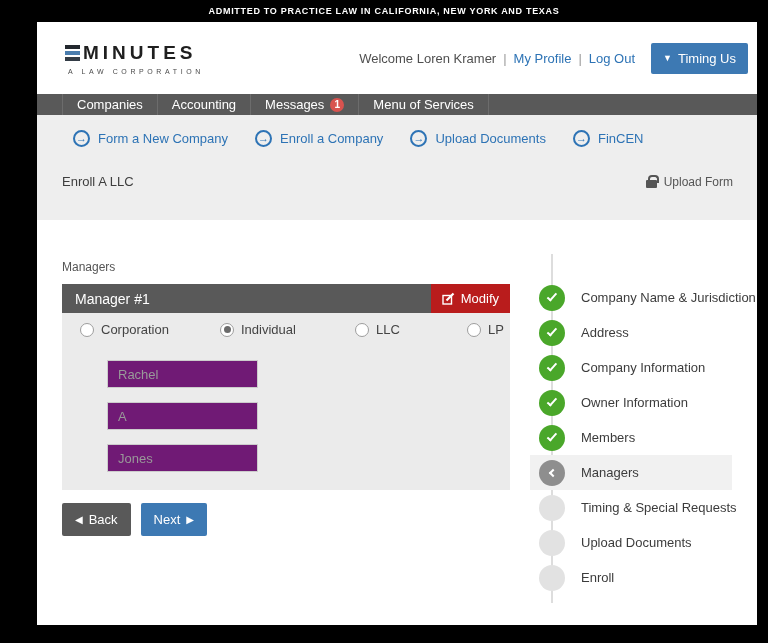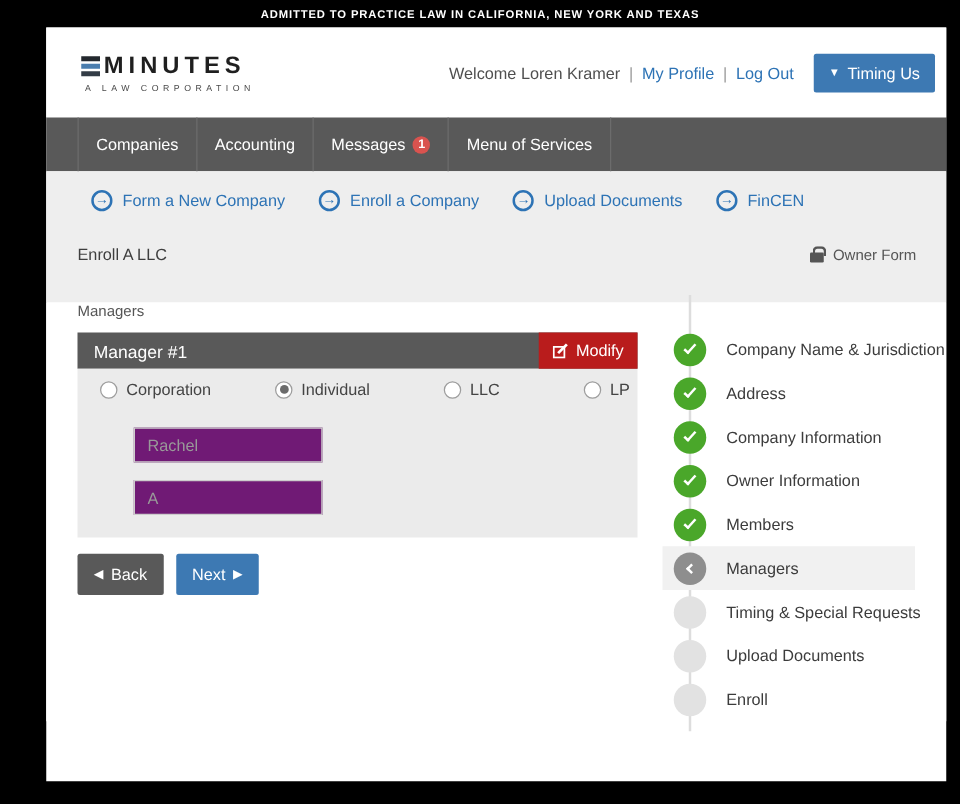--- a/index.html
+++ b/index.html
@@ -29,21 +29,21 @@
   .hdr-right { display:flex; align-items:center; }
   .welcome { font-size:13px; color:#4f4f4f; }
   .sep { color:#9a9a9a; font-size:13px; margin:0 7px; }
   .hlink { font-size:13px; color:#2d73b5; cursor:pointer; text-decoration:none; }
   .contact-btn { margin-left:16px; background:#3d79b3; color:#fff; border:none; font-size:13px;
                  padding:8px 12px; border-radius:2px; cursor:pointer; display:flex; align-items:center; gap:6px;
                  font-family:inherit; }
   .contact-btn .caret { font-size:9px; }
 
   
-  .nav { background:#595959; height:43px; display:flex; padding-left:25px; }
+  .nav { background:#595959; height:21px; display:flex; padding-left:25px; }
   .nav-tab { display:flex; align-items:center; gap:6px; padding:0 14px; color:#fff; font-size:13px;
              border-left:1px solid #6c6c6c; cursor:pointer; }
   .nav-tab:last-child { border-right:1px solid #6c6c6c; }
   .badge { background:#d9534f; color:#fff; font-size:10px; width:14px; height:14px; line-height:14px;
            border-radius:50%; text-align:center; font-weight:bold; }
 
   
   .grayband { background:#eee; height:105px; }
   .quick { display:flex; gap:27px; padding:15px 0 0 36px; }
   .qlink { display:flex; align-items:center; gap:8px; cursor:pointer; }
@@ -53,21 +53,21 @@
   .qlink-label { font-size:13px; color:#2d73b5; }
   .title-row { display:flex; align-items:center; justify-content:space-between;
                margin-top:27px; padding:0 24px 0 25px; }
   .page-title { font-size:13px; color:#3e3e3e; }
   .secure { display:flex; align-items:center; gap:7px; color:#555; font-size:12px; }
   .lock { width:11px; height:8px; background:#555; border-radius:1px; position:relative; margin-top:5px; }
   .lock::before { content:''; position:absolute; top:-5px; left:2px; width:7px; height:6px;
                   border:2px solid #555; border-bottom:none; border-radius:4px 4px 0 0; }
 
   
-  .main { display:flex; background:#fff; }
+  .main { display:flex; padding-top:40px; background:#fff; }
   .form-col { margin-left:25px; width:448px; }
   .section-label { font-size:12px; color:#555; margin-bottom:10px; }
   .panel-hdr { height:29px; background:#595959; display:flex; justify-content:space-between; }
   .panel-title { color:#fff; font-size:14px; align-self:center; padding-left:13px; }
   .modify-btn { background:#b91c1c; border:none; color:#fff; font-size:13px; padding:0 11px;
                 display:flex; align-items:center; gap:6px; cursor:pointer; font-family:inherit; }
   .panel-body { background:#ebebeb; padding-bottom:18px; }
   .radio-row { display:flex; align-items:center; height:33px; padding-left:18px; }
   .radio-opt { display:flex; align-items:center; gap:7px; cursor:pointer; }
   .radio-opt.w1 { width:135px; } .radio-opt.w2 { width:140px; } .radio-opt.w3 { width:112px; }
@@ -166,21 +166,21 @@
       </div>
       <div class="qlink">
         <span class="circle-arrow">→</span>
         <span class="qlink-label">FinCEN</span>
       </div>
     </div>
     <div class="title-row">
       <span class="page-title">Enroll A LLC</span>
       <span class="secure">
         <span class="lock"></span>
-        <span>Owner Form</span>
+        <span>Upload Form</span>
       </span>
     </div>
   </div>
 
   <div class="main">
 
     <div class="form-col">
       <div class="section-label">Managers</div>
 
       <div class="panel-hdr">
@@ -208,20 +208,21 @@
             <span class="radio"></span>
             <span class="radio-label">LLC</span>
           </label>
           <label class="radio-opt">
             <span class="radio"></span>
             <span class="radio-label">LP</span>
           </label>
         </div>
         <input class="txt-input" type="text" value="Rachel" style="">
         <input class="txt-input" type="text" value="A" style="">
+        <input class="txt-input" type="text" value="Jones" style="">
       </div>
 
       <div class="btn-row">
         <button class="btn btn-back">
           <span class="mini">◀</span>
           <span>Back</span>
         </button>
         <button class="btn btn-next">
           <span>Next</span>
           <span class="mini">▶</span>

